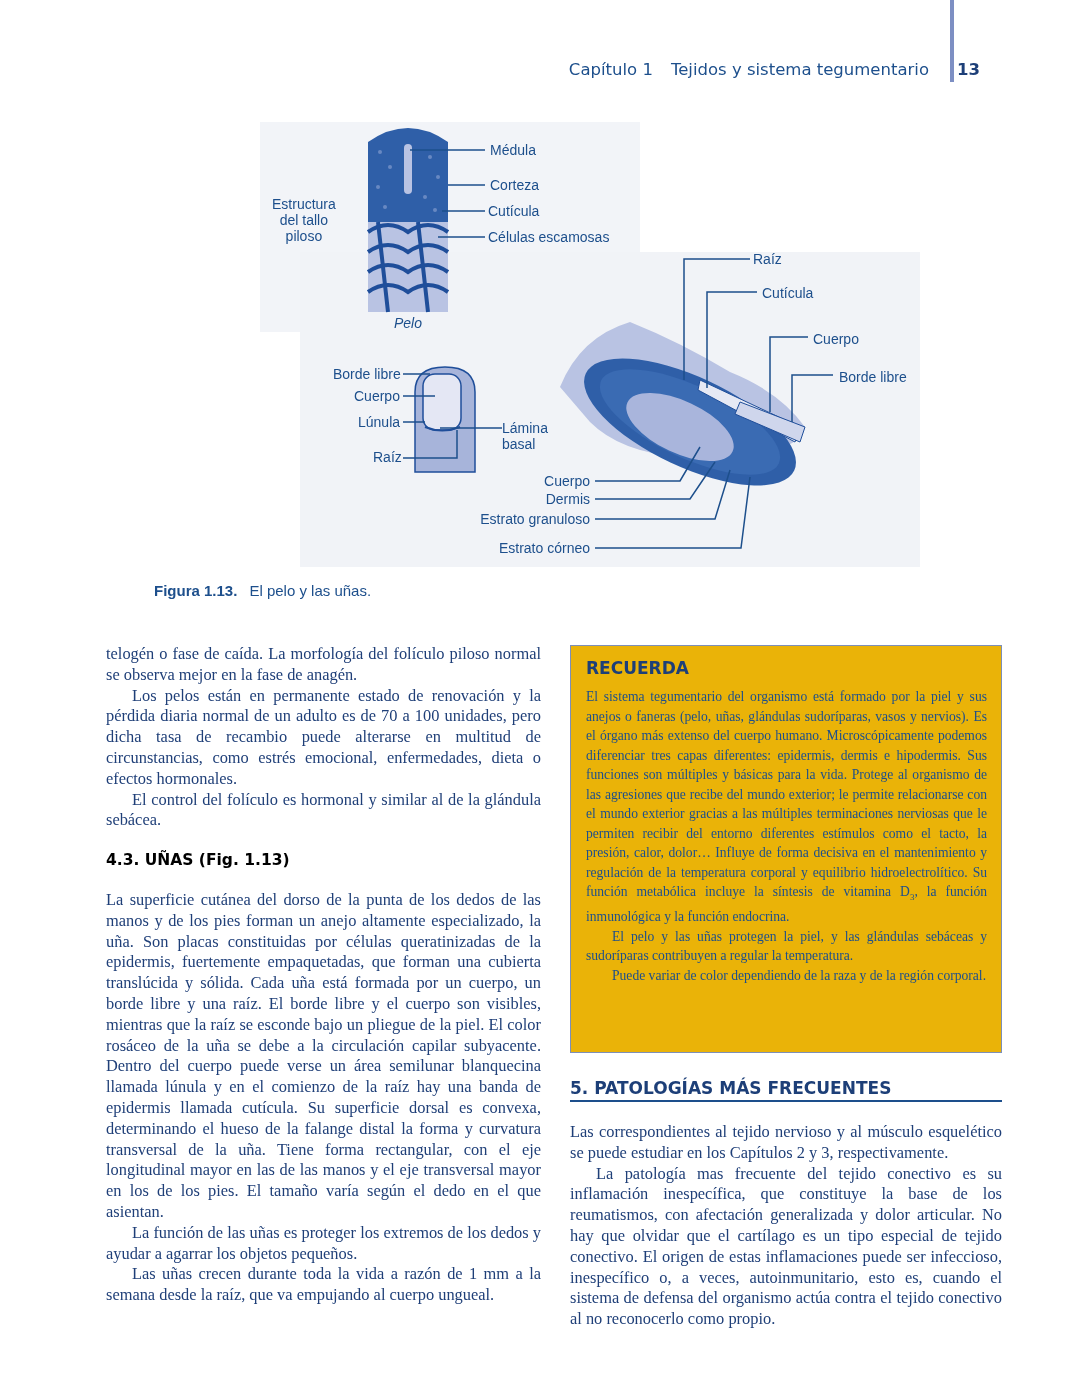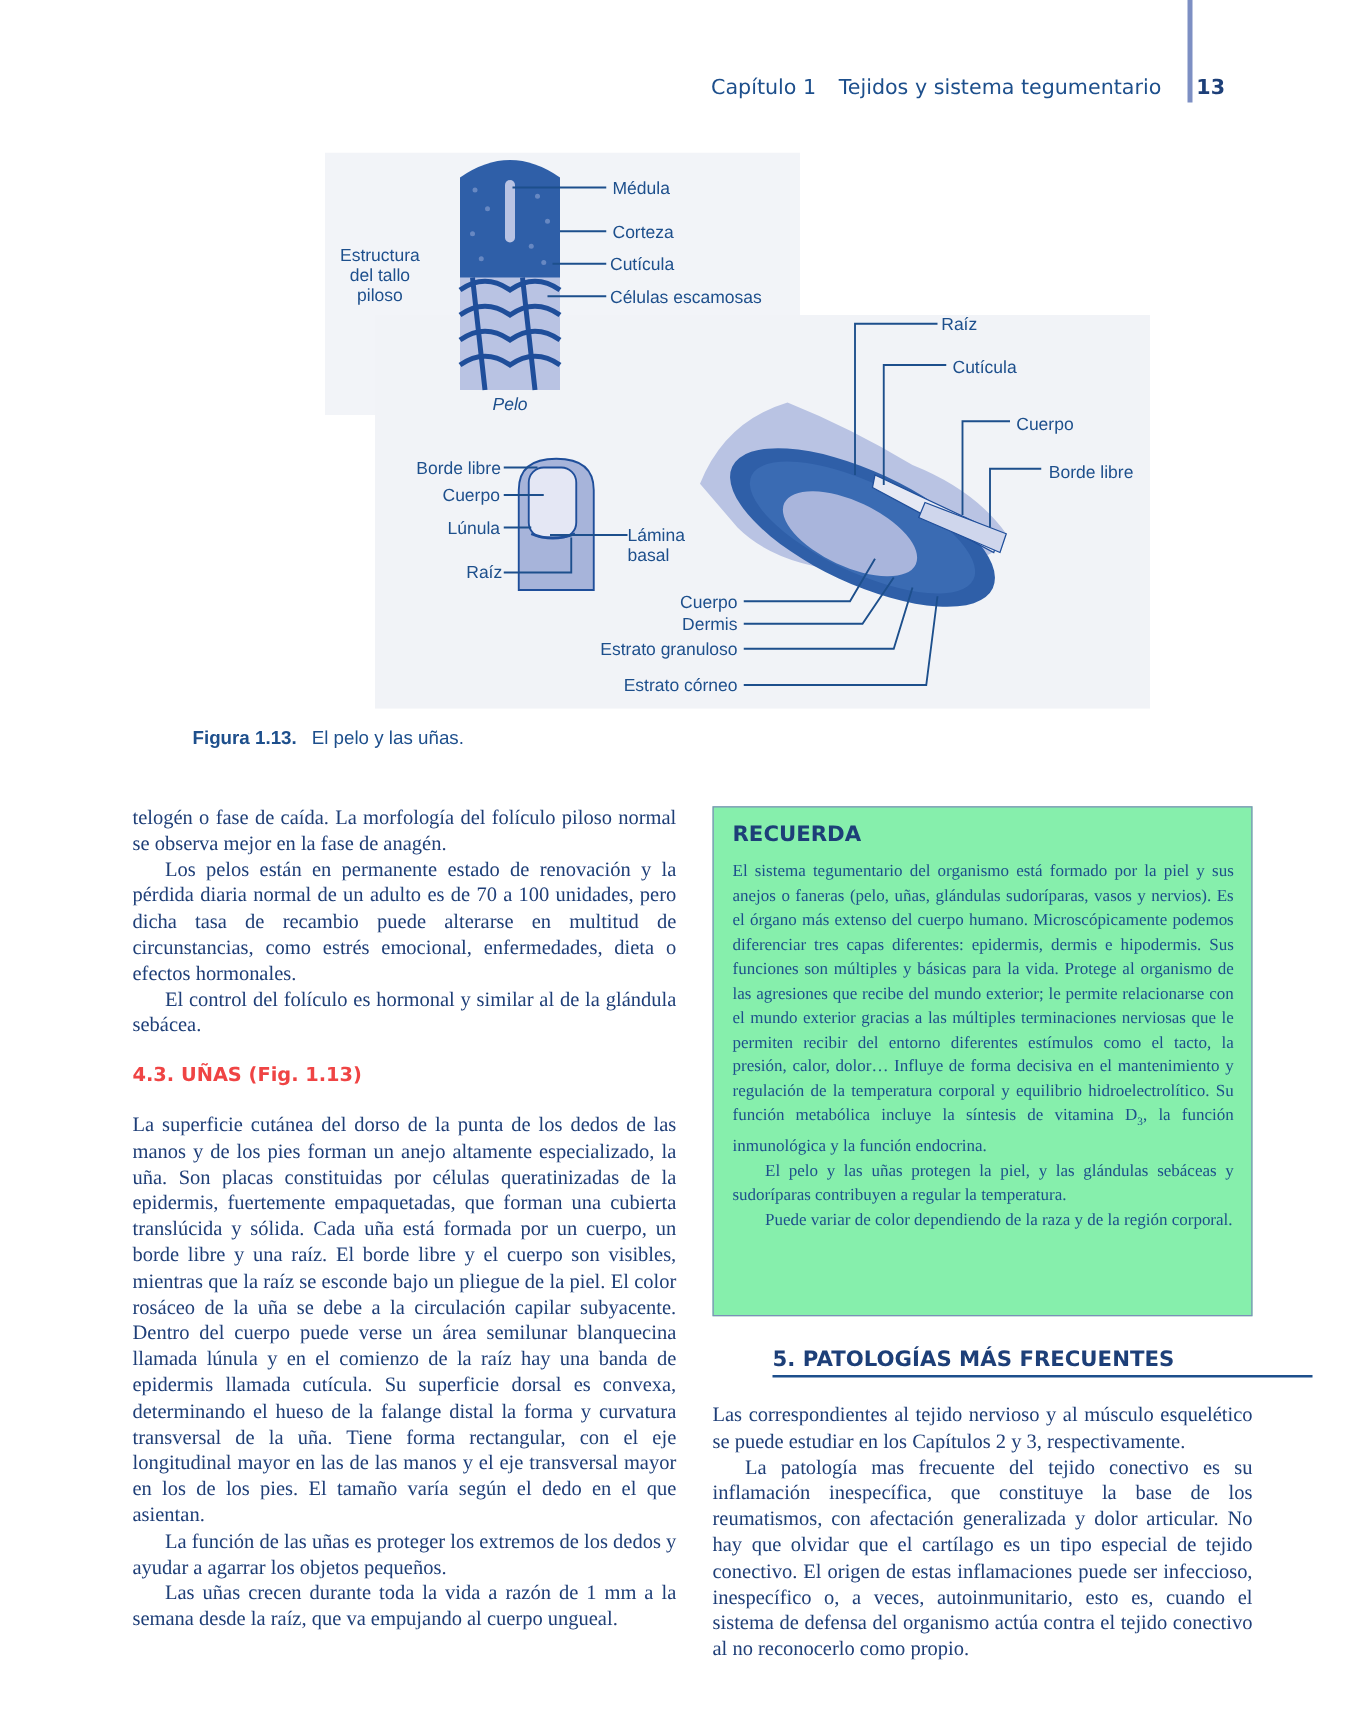--- a/index.html
+++ b/index.html
@@ -12,29 +12,29 @@
 
   .figure { position: absolute; left: 260px; top: 122px; width: 660px; height: 445px; }
   .flabel { position: absolute; font-family: "Liberation Sans", sans-serif; font-size: 14px; color: #1d4f8c; white-space: nowrap; line-height: 16px; }
   .caption { position: absolute; left: 106px; top: 582px; font-family: "Liberation Sans", sans-serif; font-size: 15px; color: #1d4f8c; }
   .caption b { margin-right: 12px; margin-left: 48px; }
 
   .col { position: absolute; font-size: 16.4px; line-height: 20.8px; text-align: justify; color: #1f3f78; }
   .col p { margin: 0; }
   .ind { text-indent: 26px; }
   .left1 { left: 106px; top: 644px; width: 435px; }
-  .sec43 { position: absolute; left: 106px; top: 851px; font-family: "DejaVu Sans", sans-serif; font-weight: bold; font-size: 15.5px; color: #ef4444; }
+  .sec43 { position: absolute; left: 106px; top: 851px; font-family: "DejaVu Sans", sans-serif; font-weight: bold; font-size: 15.5px; color: #000000; }
   .left2 { left: 106px; top: 890px; width: 435px; }
 
-  .recuerda { position: absolute; left: 570px; top: 645px; width: 432px; height: 408px; background: #86efac; border: 1.5px solid #7d8fb8; box-sizing: border-box; padding: 12px 14px 0 15px; }
+  .recuerda { position: absolute; left: 570px; top: 645px; width: 432px; height: 408px; background: #eab308; border: 1.5px solid #7d8fb8; box-sizing: border-box; padding: 12px 14px 0 15px; }
   .recuerda h3 { margin: 0 0 9px 0; font-family: "DejaVu Sans", sans-serif; font-size: 17px; color: #1d3f78; }
   .recuerda .rtext { font-family: Liberation Serif, serif; font-size: 13.6px; line-height: 19.5px; color: #1d4f8c; text-align: justify; }
   .recuerda .rtext p { margin: 0; }
 
-  .sec5 { position: absolute; left: 570px; top: 1078px; width: 432px; border-bottom: 2.5px solid #1d4f8c; font-family: "DejaVu Sans", sans-serif; font-weight: bold; font-size: 17px; color: #1d3f78; padding-bottom: 2px; margin-left: 48px; }
+  .sec5 { position: absolute; left: 570px; top: 1078px; width: 432px; border-bottom: 2.5px solid #1d4f8c; font-family: "DejaVu Sans", sans-serif; font-weight: bold; font-size: 17px; color: #1d3f78; padding-bottom: 2px; }
   .right2 { left: 570px; top: 1122px; width: 432px; }
 </style>
 </head>
 <body>
 
 <div class="vbar"></div>
 <div class="header">
   <span class="chap">Capítulo 1</span>
   <span class="title">Tejidos y sistema tegumentario</span>
   <span class="pnum">13</span>

